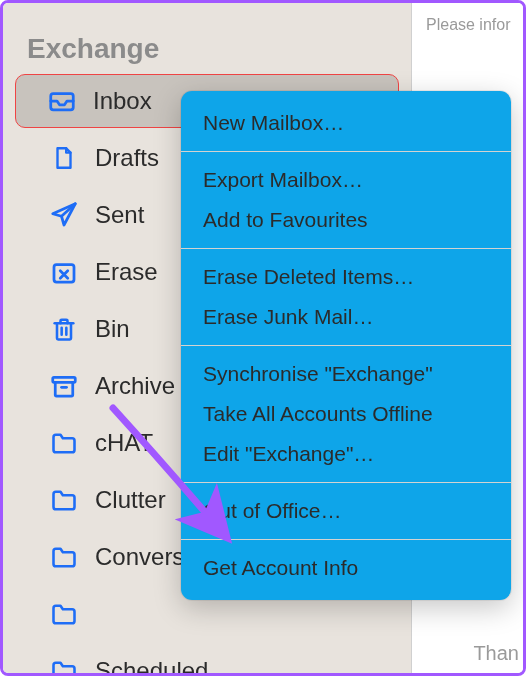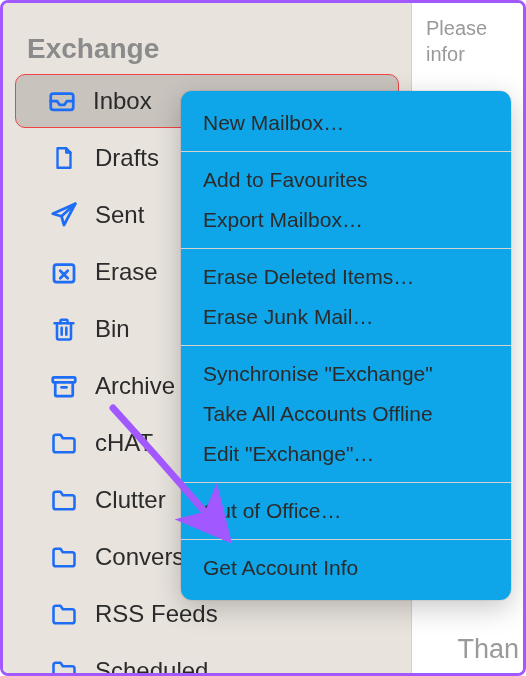--- a/index.html
+++ b/index.html
@@ -66,29 +66,29 @@
       left: 408px;
       top: 0;
       right: 0;
       bottom: 0;
       background: #fff;
       border-left: 1px solid #d0d0d0;
       padding: 12px 4px 12px 14px;
     }
     .content-pane .snippet {
       color: #9a9a9a;
-      font-size: 20px;
+      font-size: 16px;
       line-height: 1.3;
     }
     .content-pane .snippet-bottom {
       position: absolute;
       bottom: 8px;
       right: 4px;
       color: #9a9a9a;
-      font-size: 27px;
+      font-size: 20px;
     }
     .context-menu {
       position: absolute;
       left: 178px;
       top: 88px;
       width: 330px;
       background: #0ea5e9;
       border-radius: 11px;
       box-shadow: 0 8px 28px rgba(0,0,0,0.22), 0 0 0 1px rgba(0,0,0,0.06);
       padding: 8px 0;
@@ -202,21 +202,20 @@
   </svg>
 </span>
         <span class="label">Conversation</span>
       </div>
       <div class="sidebar-item">
         <span class="icon">
   <svg viewBox="0 0 24 24" width="30" height="28" fill="none" stroke="#1e6df6" stroke-width="2.2" stroke-linejoin="round" stroke-linecap="round">
     <path d="M3 7a2 2 0 0 1 2-2h4l2 3h8a2 2 0 0 1 2 2v8a2 2 0 0 1-2 2H5a2 2 0 0 1-2-2V7z"></path>
   </svg>
 </span>
-        <span class="label">RSS Feeds</span>
       </div>
       <div class="sidebar-item">
         <span class="icon">
   <svg viewBox="0 0 24 24" width="30" height="28" fill="none" stroke="#1e6df6" stroke-width="2.2" stroke-linejoin="round" stroke-linecap="round">
     <path d="M3 7a2 2 0 0 1 2-2h4l2 3h8a2 2 0 0 1 2 2v8a2 2 0 0 1-2 2H5a2 2 0 0 1-2-2V7z"></path>
   </svg>
 </span>
         <span class="label">Scheduled</span>
       </div>
     </div>
@@ -226,22 +225,22 @@
   <div class="snippet">Please infor</div>
   <div class="snippet-bottom">Than</div>
 </div>
 
 <div class="context-menu" id="context-menu">
     <div class="menu-group">
       <div class="menu-item">New Mailbox…</div>
     </div>
     <div class="menu-divider"></div>
     <div class="menu-group">
+      <div class="menu-item">Export Mailbox…</div>
       <div class="menu-item">Add to Favourites</div>
-      <div class="menu-item">Export Mailbox…</div>
     </div>
     <div class="menu-divider"></div>
     <div class="menu-group">
       <div class="menu-item">Erase Deleted Items…</div>
       <div class="menu-item">Erase Junk Mail…</div>
     </div>
     <div class="menu-divider"></div>
     <div class="menu-group">
       <div class="menu-item">Synchronise "Exchange"</div>
       <div class="menu-item">Take All Accounts Offline</div>

